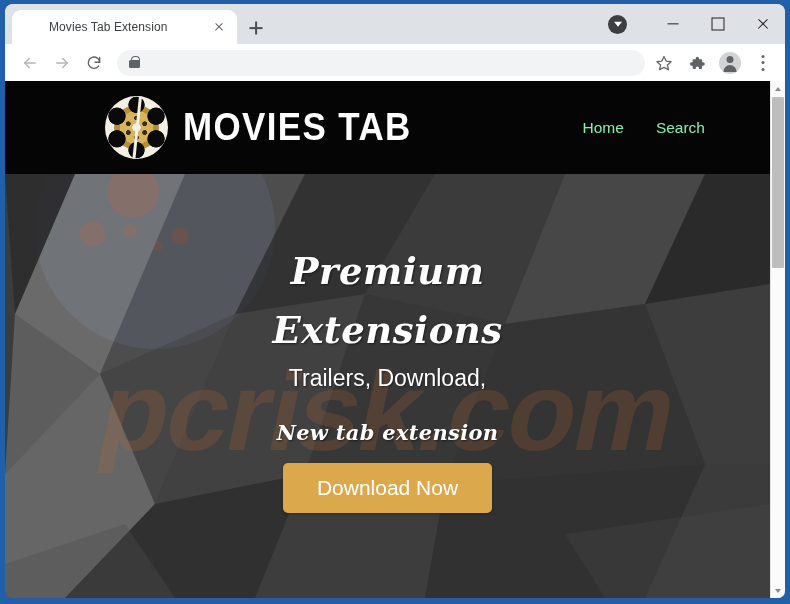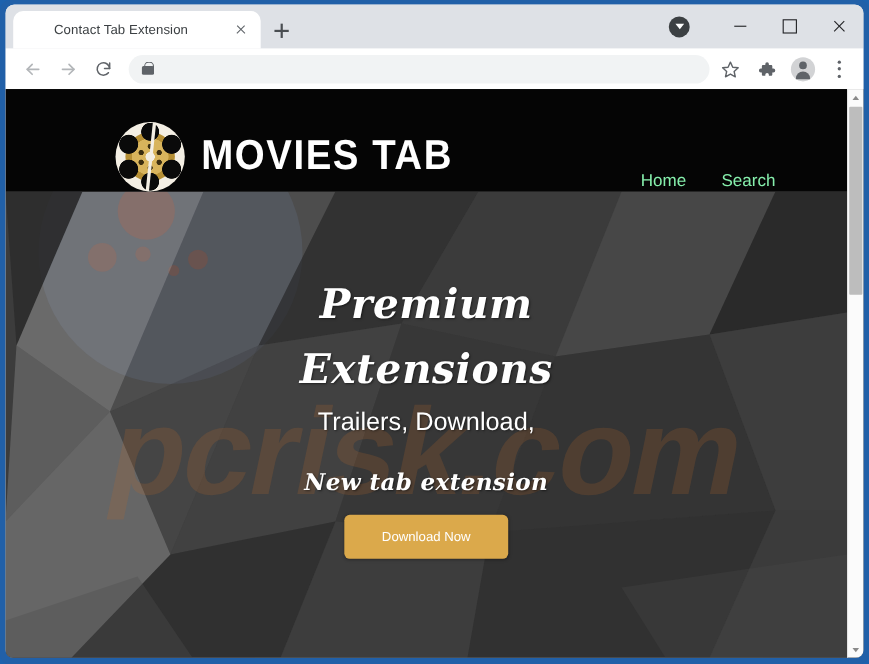--- a/index.html
+++ b/index.html
@@ -289,21 +289,21 @@
     overflow: hidden;
   }
 
   
   .site-header {
     position: relative;
     z-index: 5;
     height: 93px;
     background: #050505;
     display: flex;
-    align-items: flex-end;
+    align-items: center;
     padding: 0 65px 0 100px;
   }
   .brand {
     display: flex;
     align-items: center;
     gap: 15px;
     cursor: pointer;
   }
   .reel {
     width: 63px; height: 63px;
@@ -427,21 +427,21 @@
     text-align: center;
     text-shadow: 1px 1px 2px rgba(0,0,0,.45);
     margin-bottom: 26px;
   }
   .hl3 { font-size: 21px; margin-bottom: 18px; letter-spacing: .3px; }
   .cta {
     background: #dba94b;
     color: #ffffff;
     border: none;
     border-radius: 5px;
-    font-size: 12px;
+    font-size: 21px;
     font-family: "Liberation Sans", sans-serif;
     padding: 13px 34px;
     cursor: pointer;
     box-shadow: 0 1px 3px rgba(0,0,0,.3);
   }
 
   
   .scrollbar {
     position: absolute;
     right: 0; top: 0;
@@ -482,21 +482,21 @@
 
 <div class="window-frame">
   <div class="window-inner">
 
     <div class="tabstrip">
 
       <div class="tab">
         <span class="tab-favicon">
           <span class="reel-mini"></span>
         </span>
-        <span class="tab-title">Contact Tab Extension</span>
+        <span class="tab-title">Movies Tab Extension</span>
         <span class="tab-close"></span>
       </div>
 
       <div class="newtab"></div>
 
       <div class="caption">
         <span class="dl-badge"></span>
         <span class="cap-btn cap-min"></span>
         <span class="cap-btn cap-max"></span>
         <span class="cap-btn cap-close"></span>

